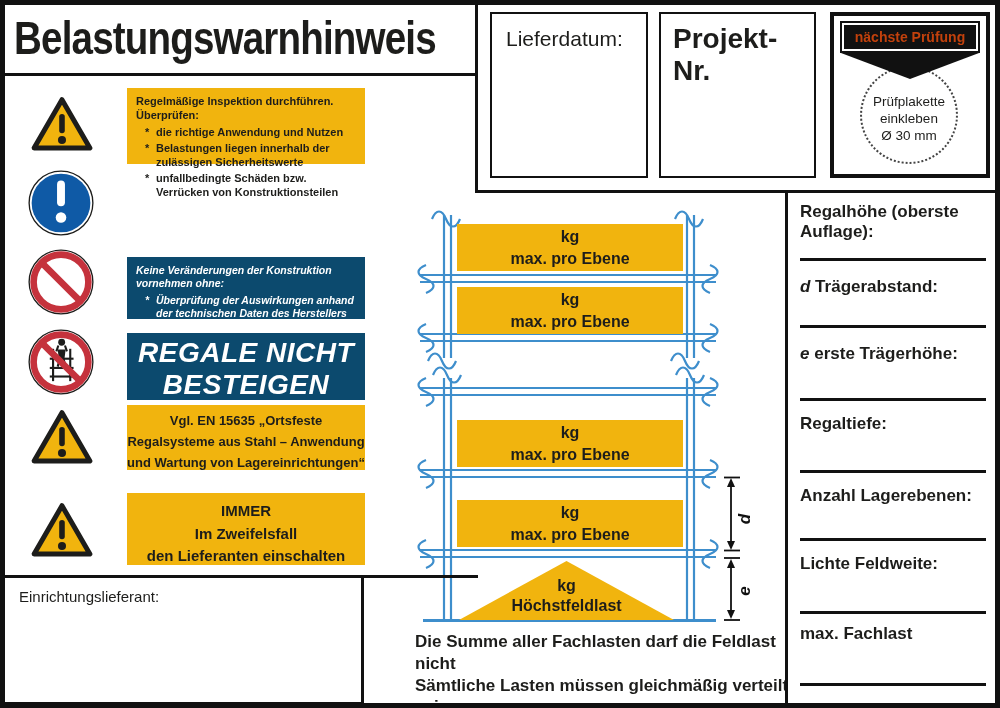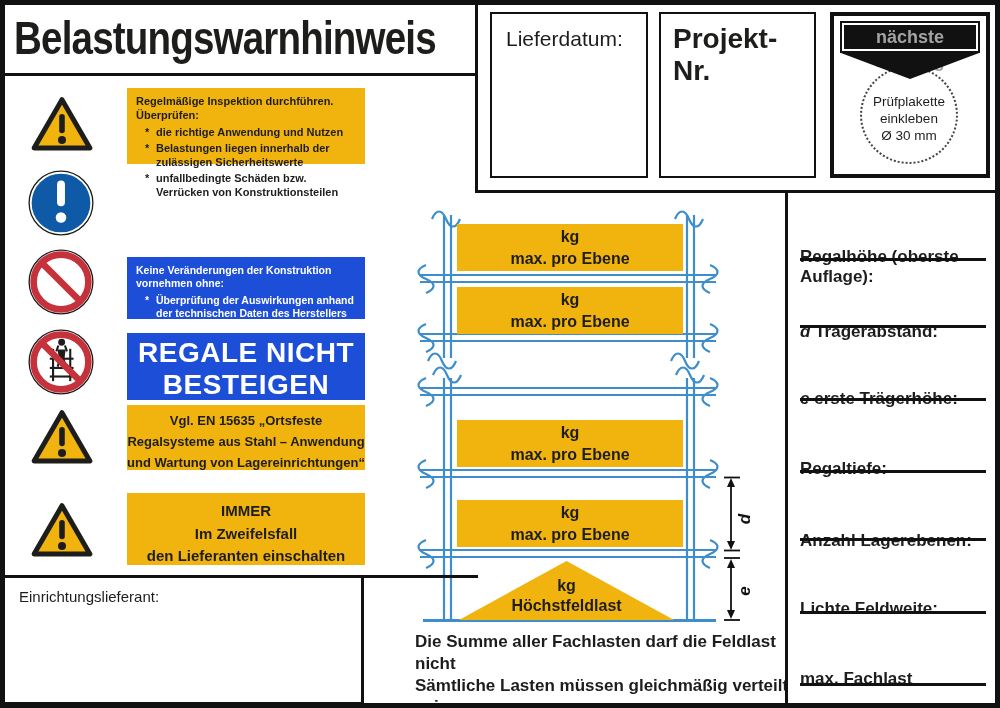--- a/index.html
+++ b/index.html
@@ -12,56 +12,56 @@
          transform:scaleX(.82);transform-origin:left top;white-space:nowrap;}
   .title-rule{left:0;top:73px;width:478px;height:3px;background:#111;}
   
   .hdr-box{box-sizing:border-box;border:2.5px solid #111;background:#fff;}
   .hdr-container{left:475px;top:0;width:525px;height:193px;box-sizing:border-box;
                  border-left:3px solid #111;border-bottom:3px solid #111;}
   .lieferdatum-label{font-size:21px;margin:13px 0 0 14px;}
   .projekt-label{font-size:28px;font-weight:bold;margin:9px 0 0 12px;}
   .pruef-box{border-width:4px;}
   .pruef-banner{position:absolute;left:8px;right:8px;top:7px;height:24px;background:#111;
-                border:2px solid #fff;box-shadow:0 0 0 2px #111;color:#a3a3a3;font-weight:bold;
-                font-size:18px;text-align:center;line-height:24px;}
+                border:2px solid #fff;box-shadow:0 0 0 2px #111;color:#c2410c;font-weight:bold;
+                font-size:14px;text-align:center;line-height:24px;}
   .pruef-tri{position:absolute;left:50%;top:37px;transform:translateX(-50%);width:0;height:0;
              border-left:69px solid transparent;border-right:69px solid transparent;
              border-top:26px solid #111;}
   .pruef-circle{position:absolute;left:26px;top:50px;width:98px;height:98px;border:2px dotted #444;
                 border-radius:50%;text-align:center;font-size:13.5px;line-height:17px;
                 box-sizing:border-box;padding-top:25px;}
   
   .icon{left:28px;width:66px;}
   .icon svg{display:block;width:100%;height:auto;}
   .tri-icon{left:31px;width:62px;}
   
   .wbox{left:127px;width:238px;box-sizing:border-box;}
   .yellow{background:#F1B40E;}
   .blue{background:#1A5EA6;color:#fff;}
-  .red{background:#1d4ed8;color:#fff;}
+  .red{background:#0c4a6e;color:#fff;font-style:italic;}
   .small-list{font-size:11px;font-weight:bold;line-height:1.27;padding:7px 8px 0 9px;}
   .small-list .hd{margin-bottom:3px;}
   .bullet{display:flex;gap:4px;padding-left:9px;margin-bottom:2px;}
   .bullet .star{flex:0 0 7px;}
   .center-box{text-align:center;}
   .b2{font-size:13.5px;font-weight:bold;line-height:1.42;padding-top:10px;letter-spacing:.2px;}
   .b4{font-size:28px;font-weight:bold;line-height:1.16;padding-top:4px;letter-spacing:.5px;}
   .b5{font-size:13px;font-weight:bold;line-height:1.62;padding-top:5px;}
   .b6{font-size:15px;font-weight:bold;line-height:1.5;padding-top:7px;}
   
   .level-box{left:457px;width:226px;height:47px;background:#F1B40E;text-align:center;
              font-weight:bold;font-size:16px;line-height:22px;padding-top:2px;box-sizing:border-box;}
   .tri-load{left:459px;top:561px;width:215px;height:59px;background:#F1B40E;
             clip-path:polygon(50% 0,100% 100%,0 100%);text-align:center;font-weight:bold;
             font-size:16px;box-sizing:border-box;padding-top:15px;line-height:20px;}
   .notes{left:415px;top:631px;width:375px;font-size:17px;font-weight:bold;line-height:1.28;}
   
   .v-divider{left:785px;top:191px;width:3px;height:517px;background:#111;}
-  .field-label{left:800px;width:190px;font-size:17px;font-weight:bold;margin-top:45px;}
+  .field-label{left:800px;width:190px;font-size:17px;font-weight:bold;}
   .field-label i{font-style:italic;}
   .field-line{left:800px;width:186px;height:2.5px;background:#111;}
   
   .supplier-rule{left:0;top:575px;width:478px;height:3px;background:#111;}
   .supplier-box{left:2px;top:575px;width:362px;height:130px;box-sizing:border-box;
                 border:3px solid #111;}
   .supplier-label{font-size:15px;margin:10px 0 0 14px;}
   .svg-text{font-family:"Liberation Sans",sans-serif;font-weight:bold;font-style:italic;
             font-size:17px;fill:#111;}
 </style>

